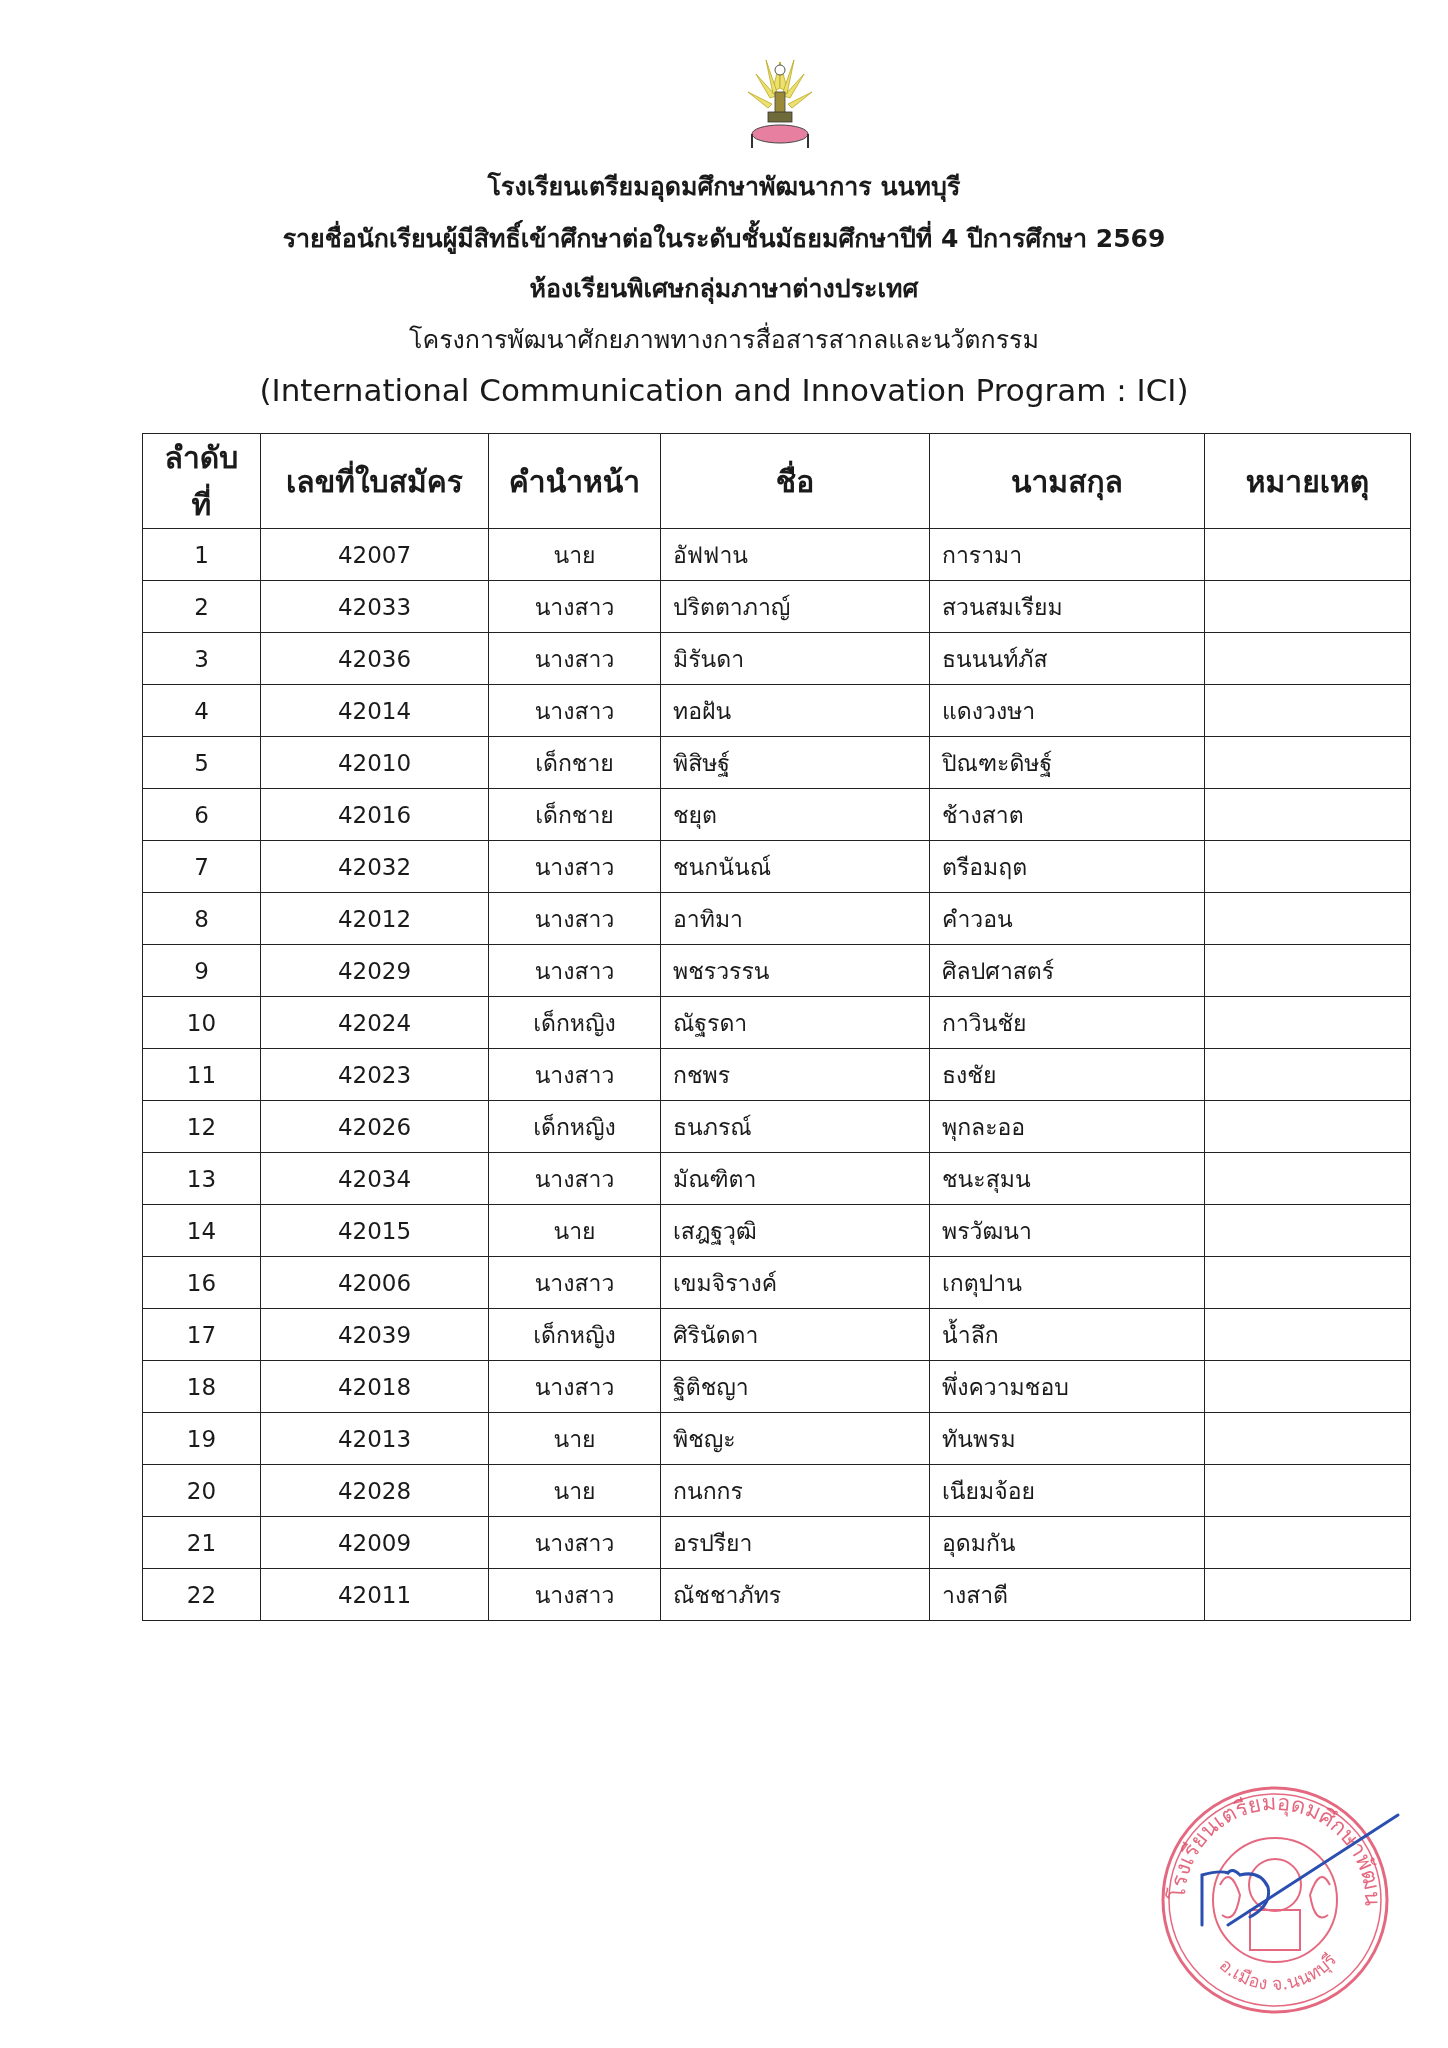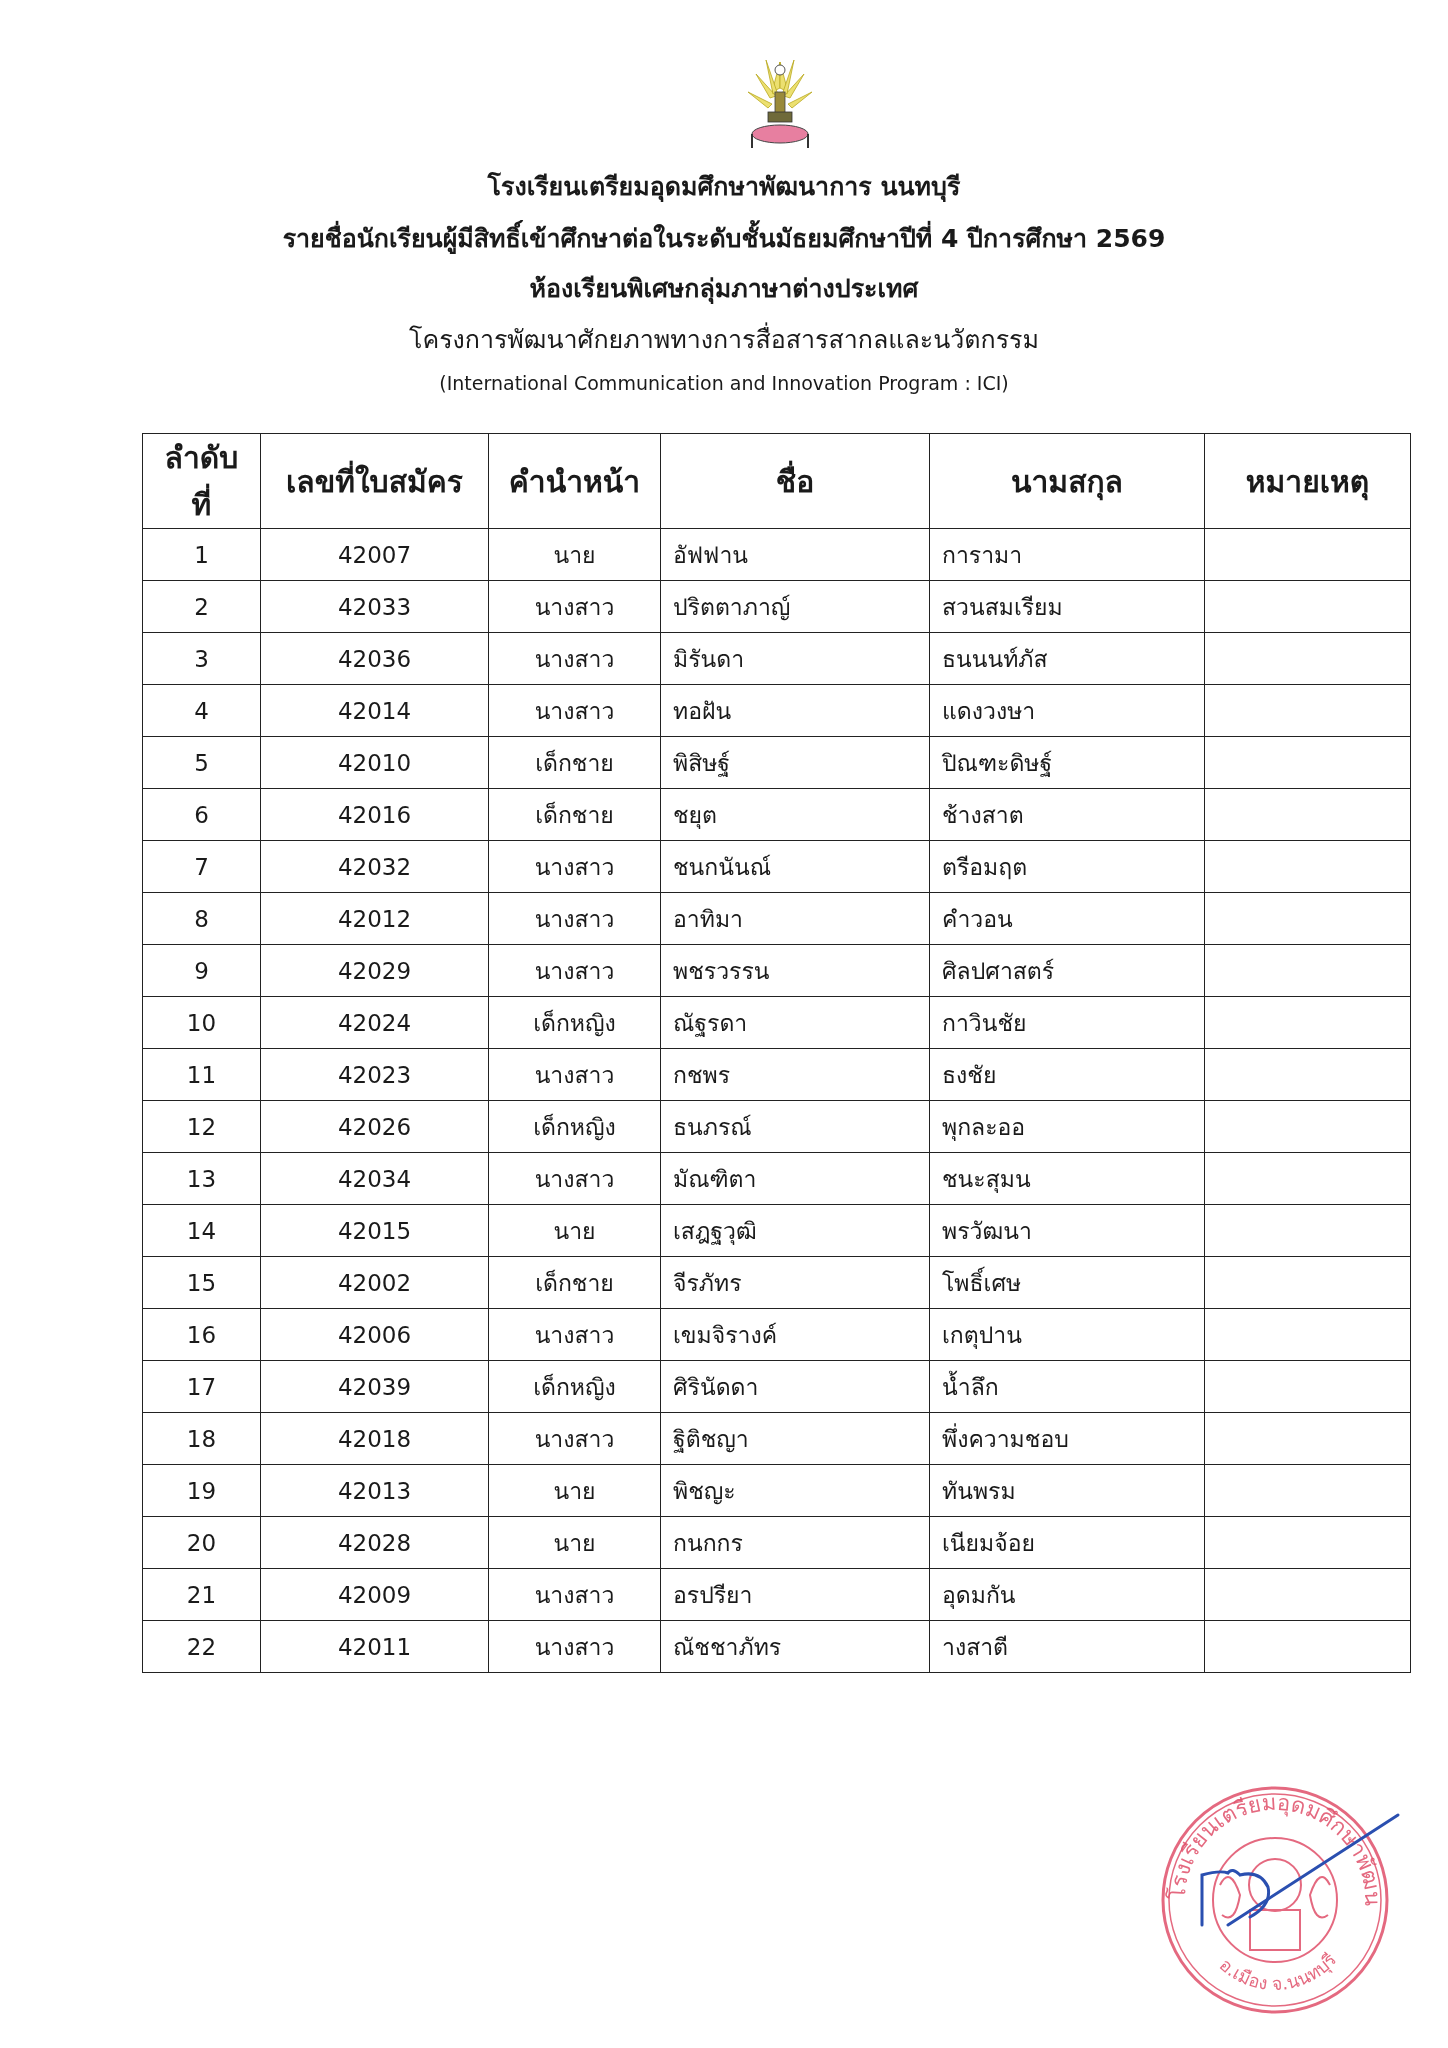--- a/index.html
+++ b/index.html
@@ -4,21 +4,21 @@
 <style>
   html, body { margin:0; padding:0; background:#ffffff; }
   body { width:1448px; height:2048px; position:relative; overflow:hidden;
          font-family:"DejaVu Sans","Liberation Sans",sans-serif; color:#1a1a1a; }
   .emblem { position:absolute; left:742px; top:52px; width:76px; height:100px; }
   .title { position:absolute; left:0; width:1448px; text-align:center; font-size:25px; white-space:nowrap; }
   .t1 { top:166px; font-weight:bold; }
   .t2 { top:218px; font-weight:bold; }
   .t3 { top:268px; font-weight:bold; }
   .t4 { top:319px; }
-  .t5 { top:372px; font-size:19px; }
+  .t5 { top:372px; font-size:31px; }
   table.list { position:absolute; left:142px; top:433px; width:1268px; border-collapse:collapse; table-layout:fixed; }
   table.list th, table.list td { border:1.6px solid #222; height:51px; padding:0 12px; font-size:23px; font-weight:normal; }
   table.list th { height:49px; font-weight:bold; text-align:center; font-size:30px; }
   td.c-no, td.c-id, td.c-prefix { text-align:center; }
   td.c-first, td.c-last { text-align:left;margin-left:12px; }
   .stamp { position:absolute; left:1150px; top:1775px; width:250px; height:250px; }
 </style>
 </head>
 <body>
 
@@ -170,28 +170,20 @@
         <td class="c-first">มัณฑิตา</td>
         <td class="c-last">ชนะสุมน</td>
         <td class="c-note"></td>
       </tr>
       <tr>
         <td class="c-no">14</td>
         <td class="c-id">42015</td>
         <td class="c-prefix">นาย</td>
         <td class="c-first">เสฎฐวุฒิ</td>
         <td class="c-last">พรวัฒนา</td>
-        <td class="c-note"></td>
-      </tr>
-      <tr>
-        <td class="c-no">15</td>
-        <td class="c-id">42002</td>
-        <td class="c-prefix">เด็กชาย</td>
-        <td class="c-first">จีรภัทร</td>
-        <td class="c-last">โพธิ์เศษ</td>
         <td class="c-note"></td>
       </tr>
       <tr>
         <td class="c-no">16</td>
         <td class="c-id">42006</td>
         <td class="c-prefix">นางสาว</td>
         <td class="c-first">เขมจิรางค์</td>
         <td class="c-last">เกตุปาน</td>
         <td class="c-note"></td>
       </tr>

